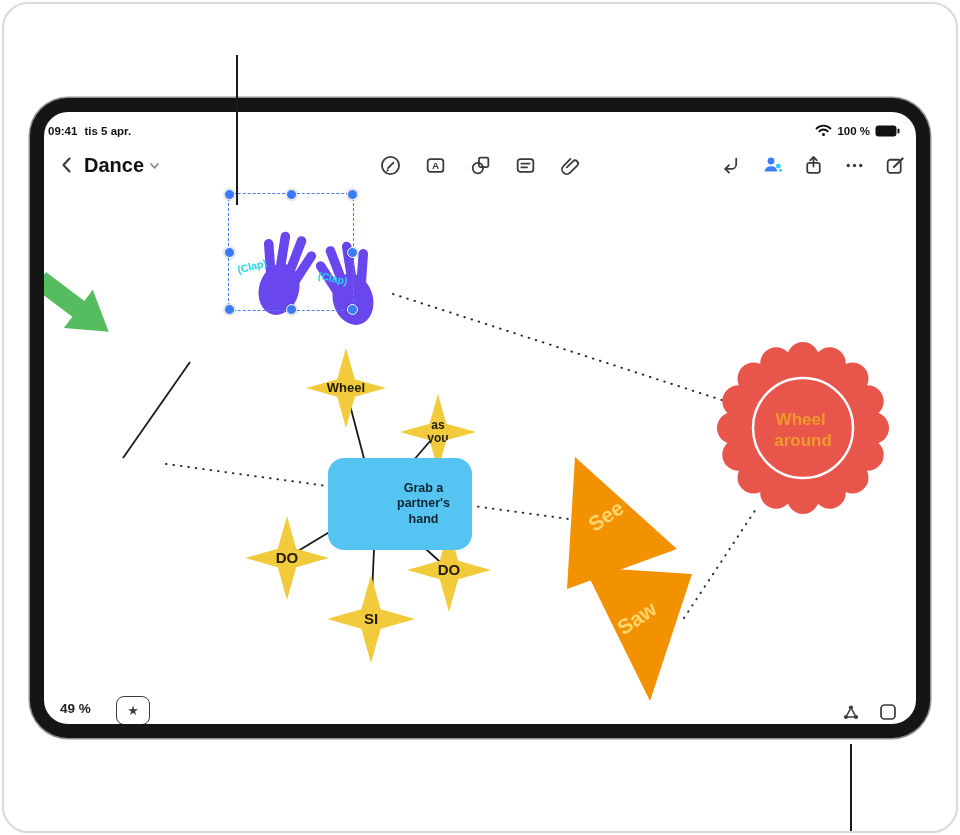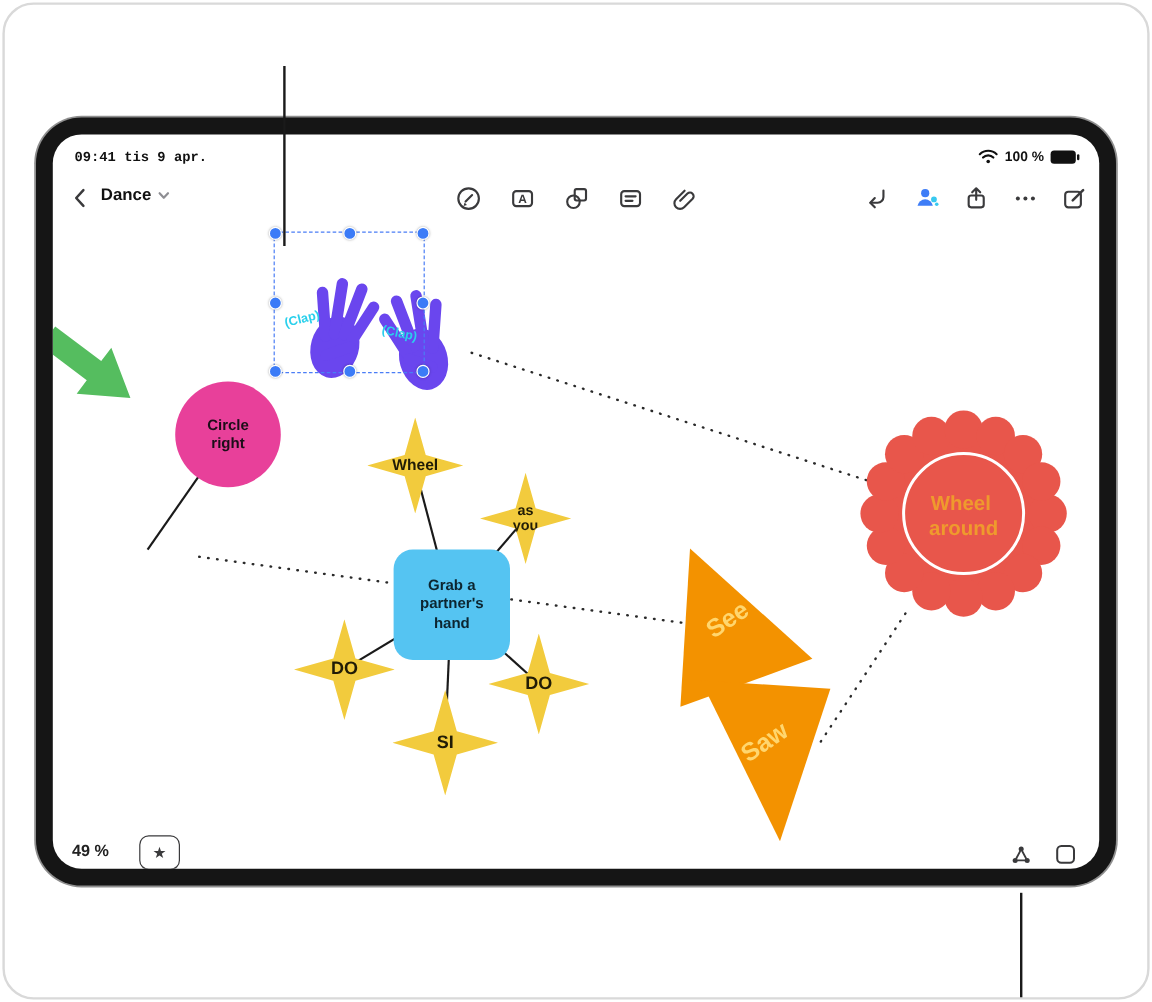--- a/index.html
+++ b/index.html
@@ -4,36 +4,36 @@
 <style>
   html,body{margin:0;padding:0;background:#fff;}
   body{width:960px;height:835px;position:relative;font-family:"Liberation Sans","DejaVu Sans",sans-serif;-webkit-font-smoothing:antialiased;}
   .outer-border{position:absolute;inset:2px;border:2px solid #d9d9d9;border-radius:26px;pointer-events:none;z-index:60;}
   .callout{position:absolute;width:2px;background:#1a1a1a;z-index:55;}
   
   .ipad{position:absolute;left:30px;top:98px;width:900px;height:640px;background:#151515;border-radius:38px;box-shadow:0 0 0 1.5px #8f8f8f;z-index:5;}
   .screen{position:absolute;left:14px;top:14px;width:872px;height:612px;background:#ffffff;border-radius:24px;overflow:hidden;}
   
   .statusbar{position:absolute;left:0;top:10px;width:100%;height:22px;font-size:11.5px;font-weight:700;color:#111;z-index:10;}
-  .status-left{position:absolute;left:18px;top:3px;display:flex;gap:7px;font-family:Liberation Mono, monospace;}
+  .status-left{position:absolute;left:4px;top:3px;display:flex;gap:7px;}
   .status-right{position:absolute;right:16px;top:2px;display:flex;align-items:flex-end;gap:5px;}
   
   .navrow{position:absolute;left:0;top:36px;width:100%;height:34px;z-index:10;}
   .back-btn{position:absolute;left:8px;top:2px;width:30px;height:30px;display:flex;align-items:center;justify-content:center;cursor:pointer;}
-  .board-title{position:absolute;left:40px;top:6px;display:flex;align-items:center;gap:4px;font-size:14px;font-weight:700;color:#111;cursor:pointer;justify-content:flex-end;}
+  .board-title{position:absolute;left:40px;top:6px;display:flex;align-items:center;gap:4px;font-size:20px;font-weight:700;color:#111;cursor:pointer;justify-content:flex-end;}
   .tb-center{position:absolute;left:50%;transform:translateX(-50%);top:2px;display:flex;gap:15px;}
   .tb-right{position:absolute;right:6px;top:2px;display:flex;gap:11px;}
   .tb-btn{width:30px;height:30px;display:flex;align-items:center;justify-content:center;cursor:pointer;border-radius:8px;}
   .tb-btn svg{display:block;}
   
   .canvas-svg{position:absolute;left:0;top:0;z-index:1;}
   .shape-circle{position:absolute;width:88px;height:88px;border-radius:50%;background:#e8409a;display:flex;align-items:center;justify-content:center;text-align:center;font-size:12.5px;font-weight:700;color:#1c0d18;line-height:1.2;z-index:2;cursor:pointer;}
   .shape-circle span{width:58px;}
   .star{position:absolute;background:#f2cb3d;clip-path:polygon(50% 0%,61% 39%,100% 50%,61% 61%,50% 100%,39% 61%,0% 50%,39% 39%);display:flex;align-items:center;justify-content:center;text-align:center;font-weight:700;color:#211c06;line-height:1.1;z-index:2;cursor:pointer;}
-  .blue-card{position:absolute;left:284px;top:346px;width:97px;height:92px;background:#55c4f2;border-radius:16px;display:flex;align-items:center;justify-content:center;text-align:center;font-size:12.5px;font-weight:700;color:#0c2530;line-height:1.25;z-index:2;cursor:pointer;}
+  .blue-card{position:absolute;left:284px;top:346px;width:97px;height:92px;background:#55c4f2;border-radius:16px;display:flex;align-items:center;justify-content:center;text-align:center;font-size:12.5px;font-weight:700;color:#0c2530;line-height:1.25;z-index:2;cursor:pointer;padding-left:47px;}
   .blue-card span{width:72px;}
   .clap-label{position:absolute;color:#2ad0ec;font-size:10.5px;font-weight:700;z-index:3;pointer-events:none;}
   .selection-box{position:absolute;left:184px;top:81px;width:124px;height:116px;border:1.5px dashed #4a7df6;z-index:4;}
   .handle{position:absolute;width:9px;height:9px;border-radius:50%;background:#3b7bf7;border:1.5px solid #fff;box-shadow:0 0 2px rgba(0,0,0,.35);cursor:grab;}
   
   .zoom-level{position:absolute;left:16px;top:589px;font-size:13.5px;font-weight:600;color:#222;z-index:10;cursor:pointer;}
   .fav-btn{position:absolute;left:72px;top:584px;width:32px;height:27px;border:1.7px solid #3a3a3c;border-radius:8px;display:flex;align-items:center;justify-content:center;font-size:13px;color:#3a3a3c;z-index:10;cursor:pointer;}
   .br-btn{position:absolute;top:585px;width:30px;height:30px;display:flex;align-items:center;justify-content:center;z-index:10;cursor:pointer;}
   .icon-stroke{stroke:#3a3a3c;stroke-width:1.7;fill:none;stroke-linecap:round;stroke-linejoin:round;}
 </style>
@@ -44,21 +44,21 @@
 
 <div class="callout" style="left:236px;top:55px;height:150px;"></div>
 <div class="callout" style="left:850px;top:744px;height:88px;"></div>
 
 <div class="ipad">
   <div class="screen">
 
     <div class="statusbar">
       <div class="status-left">
         <span>09:41</span>
-        <span>tis 9 apr.</span>
+        <span>tis 5 apr.</span>
       </div>
       <div class="status-right">
         <svg width="17" height="13" viewBox="0 0 17 13">
           <path d="M1.5 4.5 a10 10 0 0 1 14 0" class="icon-stroke" style="stroke:#111;stroke-width:1.8"></path>
           <path d="M4.2 7.3 a6 6 0 0 1 8.6 0" class="icon-stroke" style="stroke:#111;stroke-width:1.8"></path>
           <circle cx="8.5" cy="10.6" r="1.5" fill="#111"></circle>
         </svg>
         <span>100 %</span>
         <svg width="25" height="12" viewBox="0 0 25 12">
           <rect x="0.5" y="0.5" width="21" height="11" rx="3" fill="#111"></rect>
@@ -234,23 +234,20 @@
       <div class="handle" style="left:-5px;top:-5px;"></div>
       <div class="handle" style="left:57px;top:-5px;"></div>
       <div class="handle" style="right:-5px;top:-5px;"></div>
       <div class="handle" style="left:-5px;top:53px;"></div>
       <div class="handle" style="right:-5px;top:53px;"></div>
       <div class="handle" style="left:-5px;bottom:-5px;"></div>
       <div class="handle" style="left:57px;bottom:-5px;"></div>
       <div class="handle" style="right:-5px;bottom:-5px;"></div>
     </div>
 
-    <div class="shape-circle" style="left:102px;top:206px;">
-        <span>Circle right</span>
-      </div>
 
     <div class="star" style="left:262px;top:236px;width:80px;height:80px;font-size:13px;">
         <span>Wheel</span>
       </div>
     <div class="star" style="left:356px;top:282px;width:76px;height:76px;font-size:12px;">
         <span style="width:30px;">as you</span>
       </div>
     <div class="star" style="left:201px;top:404px;width:84px;height:84px;font-size:15px;">
         <span>DO</span>
       </div>

